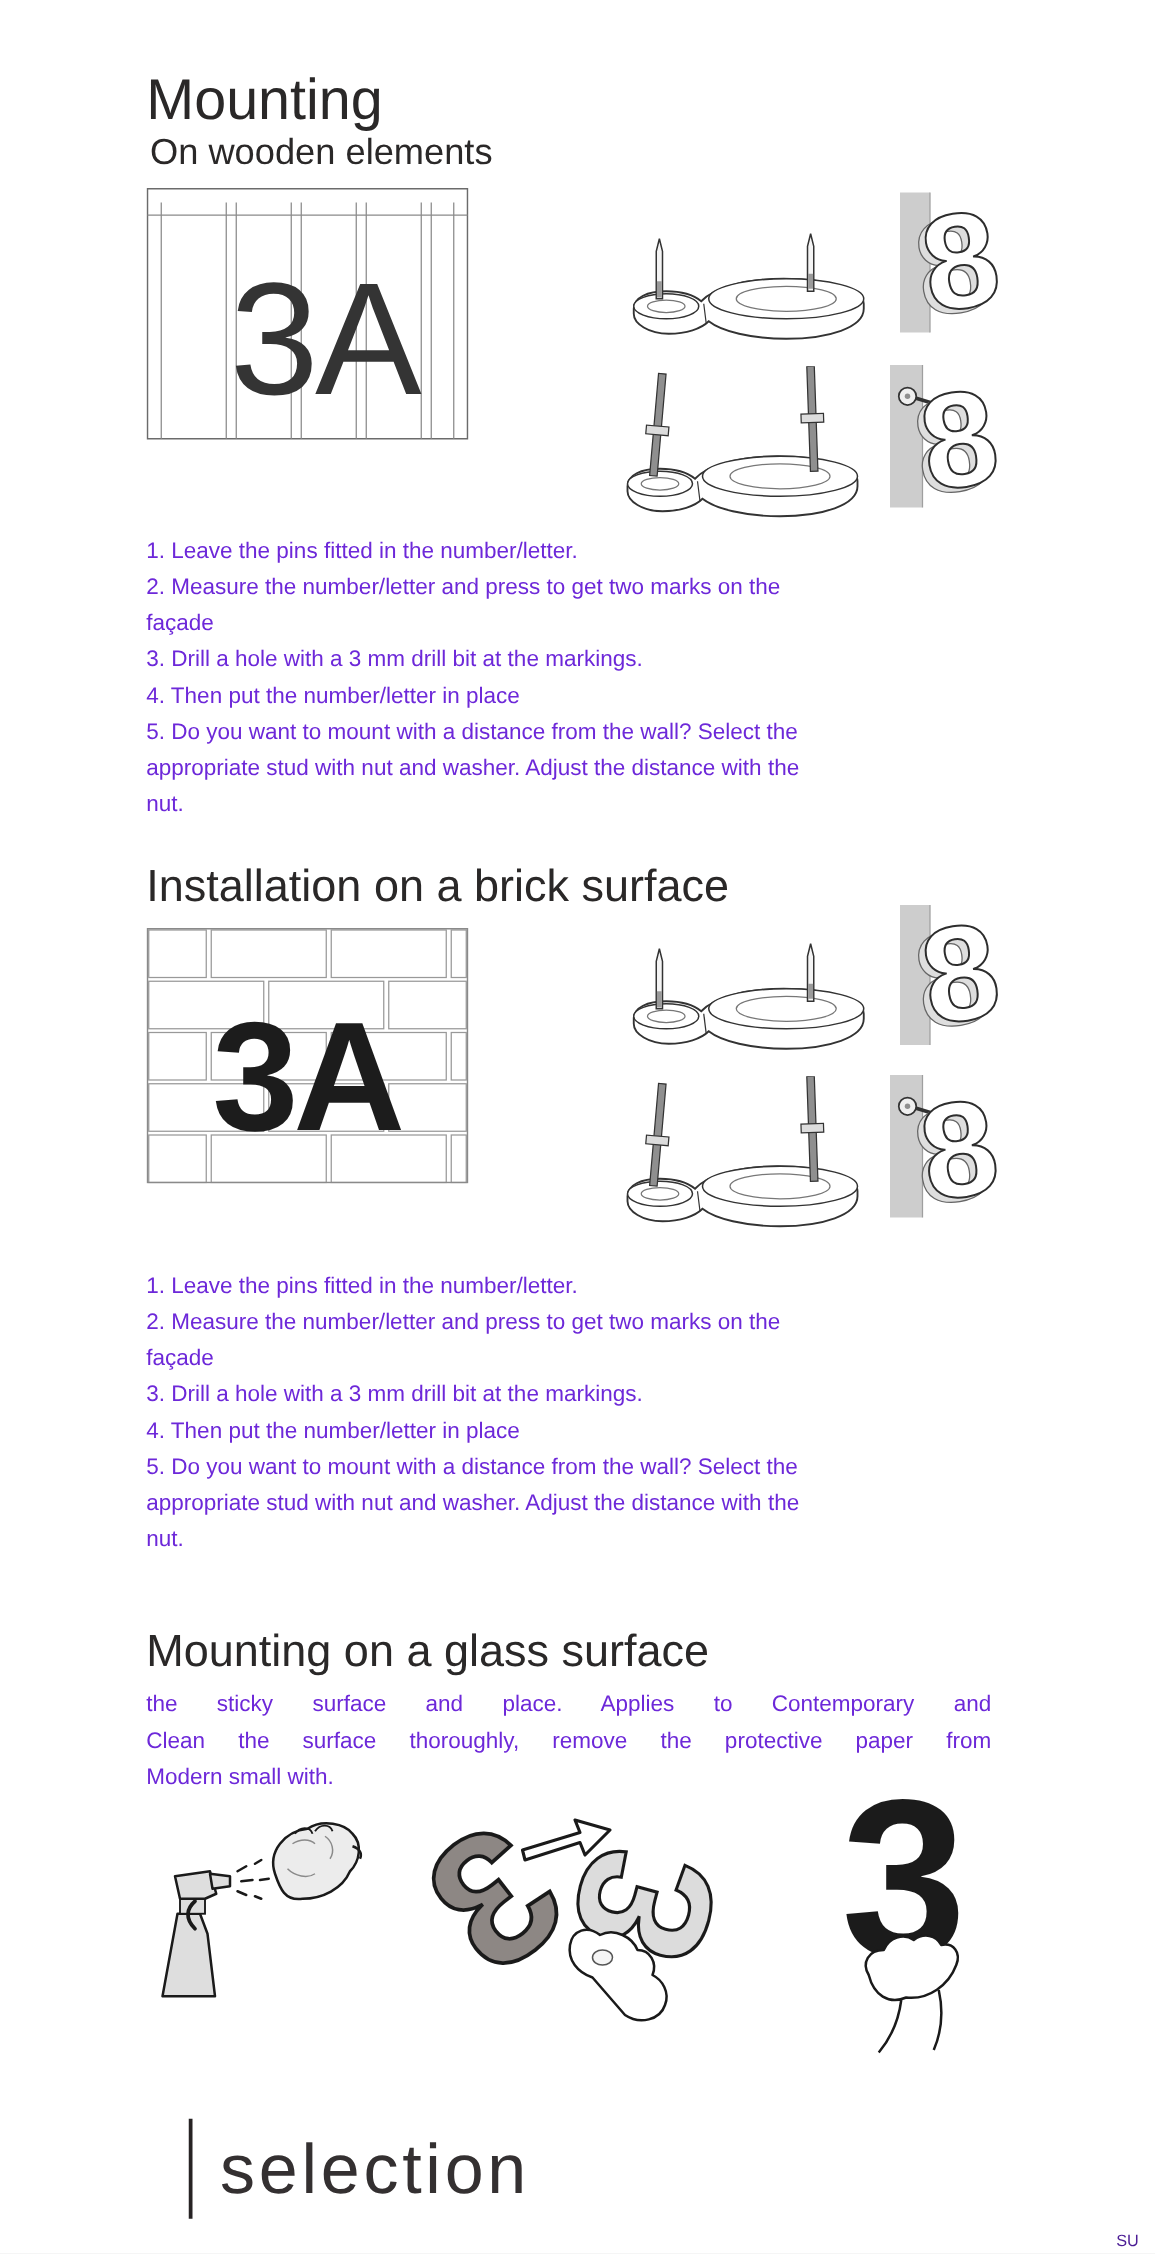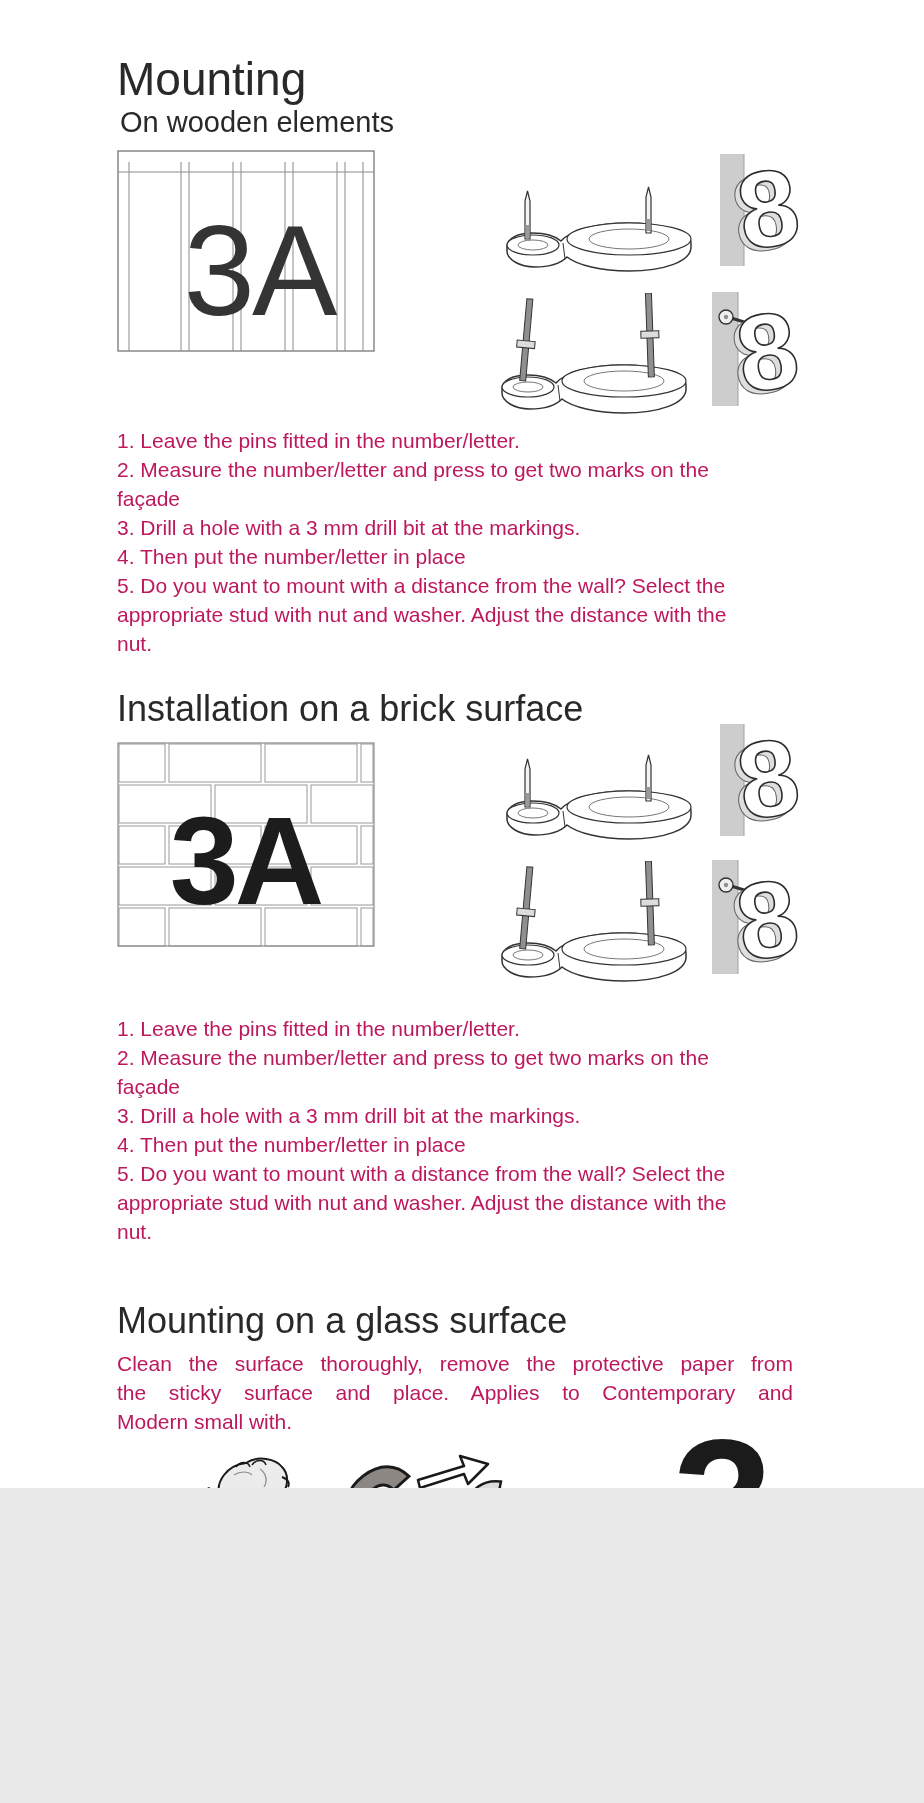--- a/index.html
+++ b/index.html
@@ -1,25 +1,25 @@
 <!DOCTYPE html>
 <html><head>
 <meta charset="utf-8">
 <style>
   html,body{margin:0;padding:0;background:#e8e8e8;}
   .page{
-    position:relative;width:924px;height:1488px;background:#ffffff;
+    position:relative;width:924px;height:1803px;background:#ffffff;
     margin:0 auto;overflow:hidden;
     font-family:"Liberation Sans", sans-serif;color:#262424;
   }
   .abs{position:absolute;}
   .h1{font-size:46px;font-weight:400;letter-spacing:0px;color:#2a2828;}
   .h2{font-size:36px;font-weight:400;color:#2a2828;}
   .sub{font-size:29px;font-weight:400;color:#2a2828;}
-  .body-line{font-size:21px;line-height:29px;white-space:nowrap;color:#be185d;}
+  .body-line{font-size:18px;line-height:29px;white-space:nowrap;color:#6d28d9;}
   .jline{width:676px;text-align:justify;text-align-last:justify;white-space:normal;}
   .jline-last{width:676px;text-align:left;}
   svg text{font-family:"Liberation Sans", sans-serif;}
   .logo-row{display:flex;align-items:center;}
   .brand{
     font-family:"DejaVu Sans", sans-serif;font-weight:bold;
     font-size:76px;letter-spacing:-3px;color:#272324;line-height:1;
   }
   .brand-divider{width:3px;height:80px;background:#272324;margin:0 22px 0 26px;}
   .collection{
@@ -205,22 +205,22 @@
     <div class="body-line">3. Drill a hole with a 3 mm drill bit at the markings.</div>
     <div class="body-line">4. Then put the number/letter in place</div>
     <div class="body-line">5. Do you want to mount with a distance from the wall? Select the</div>
     <div class="body-line">appropriate stud with nut and washer. Adjust the distance with the</div>
     <div class="body-line">nut.</div>
   </div>
 
   <div class="abs h2" style="left:117px;top:1300px;">Mounting on a glass surface</div>
 
   <div class="abs" style="left:117px;top:1349px;">
+    <div class="body-line jline">the sticky surface and place. Applies to Contemporary and</div>
     <div class="body-line jline">Clean the surface thoroughly, remove the protective paper from</div>
-    <div class="body-line jline">the sticky surface and place. Applies to Contemporary and</div>
     <div class="body-line jline-last">Modern small with.</div>
   </div>
 
   <svg class="abs" style="left:100px;top:1455px;" width="190" height="150" viewBox="0 0 190 150">
     <g>
       <path d="M30,142 L72,142 L66,92 L60,76 L42,76 Z" fill="#dedede" stroke="#1a1a1a" stroke-width="2" stroke-linejoin="round"></path>
       <rect x="44" y="64" width="20" height="12" fill="#dedede" stroke="#1a1a1a" stroke-width="1.5"></rect>
       <path d="M40,46 L68,42 L73,60 L64,64 L44,64 Z" fill="#dedede" stroke="#1a1a1a" stroke-width="2" stroke-linejoin="round"></path>
       <path d="M68,44 L84,46 L84,54 L70,56 Z" fill="#dedede" stroke="#1a1a1a" stroke-width="2" stroke-linejoin="round"></path>
       <path d="M56,66 C49,72 48,80 56,88" fill="none" stroke="#1a1a1a" stroke-width="3" stroke-linecap="round"></path>

